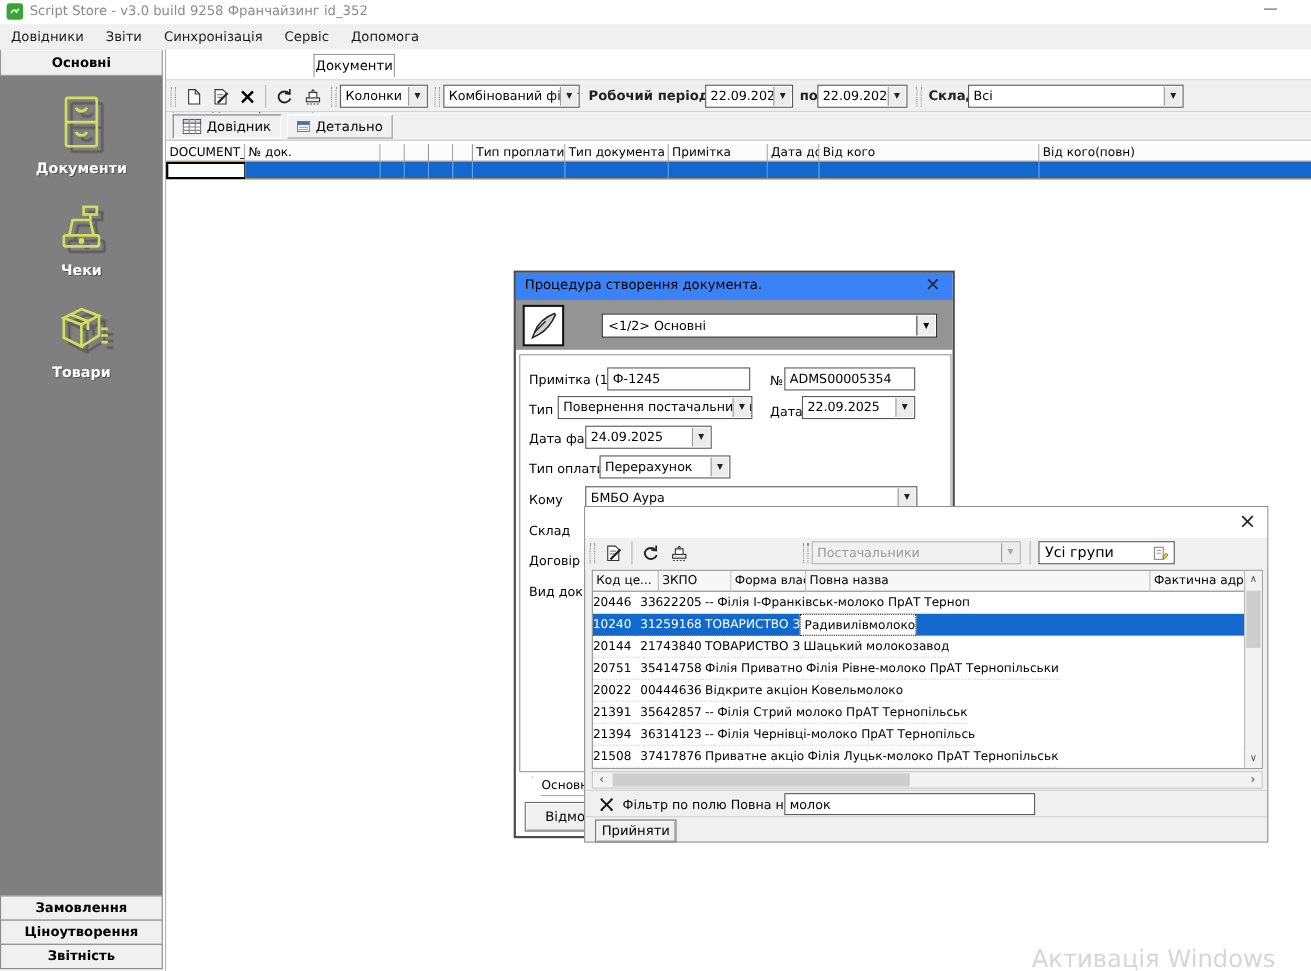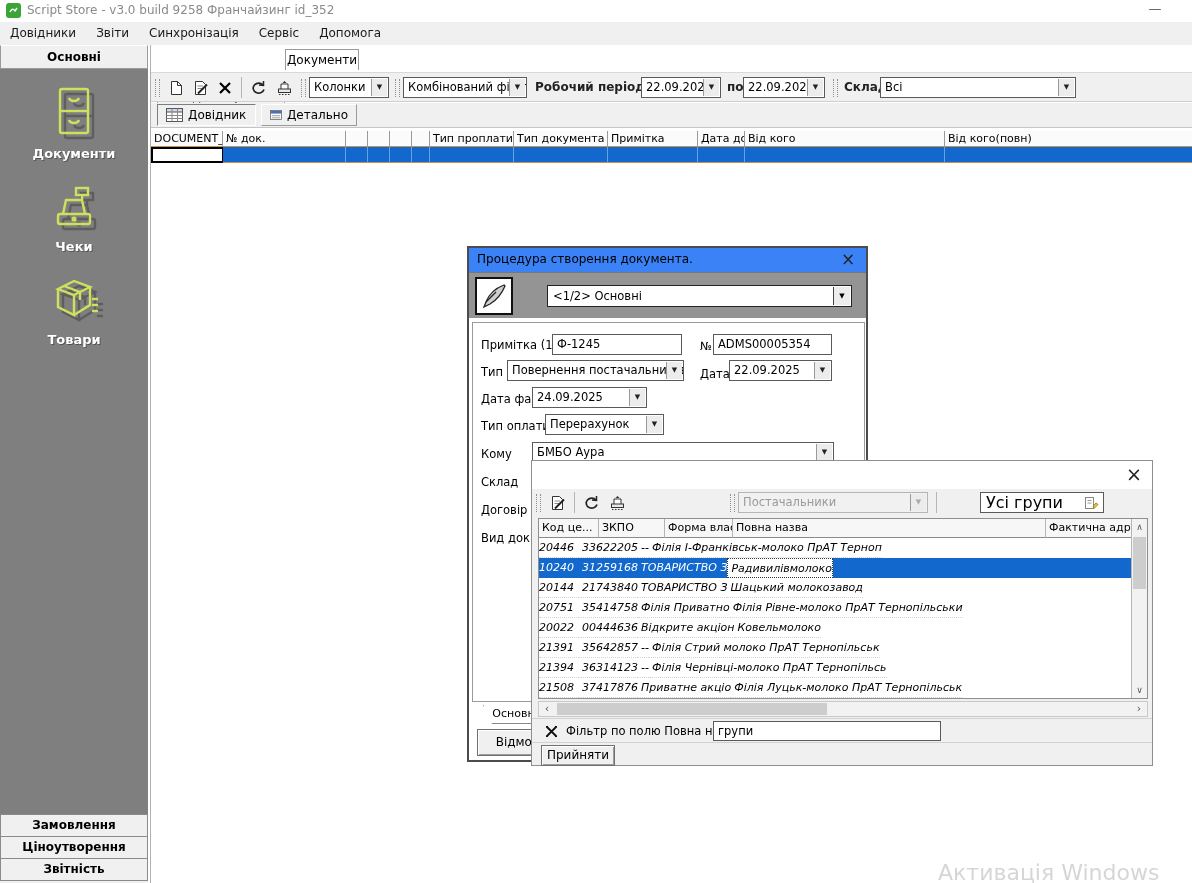--- a/index.html
+++ b/index.html
@@ -70,28 +70,28 @@
   .dlg1-form { position:absolute; left:3px; top:74px; width:393px; height:380px; border:1px solid #9a9a9a; }
   .flabel { position:absolute; font-size:11.5px; color:#000; white-space:nowrap; }
   .tbox { position:absolute; height:21px; background:#fff; border:1px solid #5a5a5a; font-size:11.5px; line-height:19px; padding-left:4px; white-space:nowrap; overflow:hidden; }
   .d1tab { position:absolute; left:14px; top:457px; width:64px; height:19px; background:#fff; border:1px solid #8a8a8a; border-top:none; clip-path:polygon(0 0,100% 0,86% 100%,14% 100%); text-align:center; font-size:11px; line-height:17px; }
   .btn { background:#f0f0f0; border:1px solid #707070; box-shadow:inset 1px 1px 0 #fff, inset -1px -1px 0 #9c9c9c; font-size:12px; text-align:center; color:#000; }
   .d1-cancel { position:absolute; left:8px; top:481px; width:88px; height:27px; line-height:25px; }
 
   .dlg2 { position:absolute; left:531px; top:460px; width:622px; height:306px; background:#f0f0f0; border:1px solid #8f8f8f; z-index:40; }
   .dlg2-titlebar { position:absolute; left:0; top:0; right:0; height:28px; background:#fff; }
   .dlg2-toolbar { position:absolute; left:0; top:28px; width:100%; height:29px; background:#f0f0f0; }
-  .groups-field { position:absolute; left:412px; top:3px; width:124px; height:21px; background:#fff; border:1px solid #5a5a5a; font-size:16px; line-height:19px; padding-left:5px;margin-left:36px; }
+  .groups-field { position:absolute; left:412px; top:3px; width:124px; height:21px; background:#fff; border:1px solid #5a5a5a; font-size:13px; line-height:19px; padding-left:5px; }
   .groups-field svg { position:absolute; right:3px; top:2px; }
   .d2-table { position:absolute; left:6px; top:57px; width:610px; height:181px; background:#fff; border:1px solid #8f8f8f; }
   .d2-head { display:flex; height:19px; }
   .d2h { height:19px; font-size:11px; line-height:18px; padding-left:3px; background:#f7f7f7; border-right:1px solid #b5b5b5; border-bottom:1px solid #8a8a8a; white-space:nowrap; overflow:hidden; }
   .dc-code{width:60px}.dc-zkpo{width:66px}.dc-form{width:68px}.dc-name{width:313px}.dc-addr{width:86px}
   .d2-rows { position:absolute; left:0; top:19px; width:593px; height:160px; overflow:hidden; }
-  .d2-row { display:flex; height:20px; background:#fff;font-style:italic; }
+  .d2-row { display:flex; height:20px; background:#fff; }
   .d2c { height:20px; font-size:11px; line-height:19px; white-space:nowrap; overflow:hidden; border-bottom:1px dotted #d4d4d4; }
   .d2c.cell-code { text-align:right; padding-right:5px; }
   .d2c.cell-zkpo, .d2c.cell-form, .d2c.cell-name { padding-left:3px; }
   .d2-row.sel { background:#1268cc; }
   .d2-row.sel .d2c { color:#fff; border-bottom:1px dotted #1268cc; }
   .d2-row.sel .cell-name { background:#fff; color:#000; border:1px dotted #333; }
   .vscroll { position:absolute; right:0; top:0; width:16px; height:179px; background:#f2f2f2; border-left:1px solid #b5b5b5; }
   .scr-arrow { position:absolute; left:0; width:15px; height:16px; text-align:center; font-size:9px; line-height:16px; color:#555; background:#f2f2f2; }
   .vthumb { position:absolute; left:1px; top:18px; width:13px; height:52px; background:#cdcdcd; }
   .hscroll { position:absolute; left:6px; top:240px; width:610px; height:16px; background:#f2f2f2; border:1px solid #c9c9c9; }
@@ -495,20 +495,20 @@
       <span class="hthumb"></span>
       <span class="h-arrow" style="right:0">›</span>
     </div>
 
     <div class="d2-filter">
       <svg style="position:absolute; left:13px; top:6px" width="13" height="13" viewBox="0 0 13 13">
           <path d="M1.5 1.5 L11.5 11.5 M11.5 1.5 L1.5 11.5" stroke="#111" stroke-width="1.8"></path>
           <path d="M1 1.5 h2 M10 1.5 h2 M1 11.5 h2 M10 11.5 h2" stroke="#111" stroke-width="1"></path>
         </svg>
       <span class="d2-filter-label">Фільтр по полю Повна назва:</span>
-      <div class="tbox d2-filter-input">групи</div>
+      <div class="tbox d2-filter-input">молок</div>
     </div>
     <div class="d2-btnrow">
       <div class="btn d2-accept">Прийняти</div>
     </div>
   </div>
 
 </div>
 
 </body></html>

